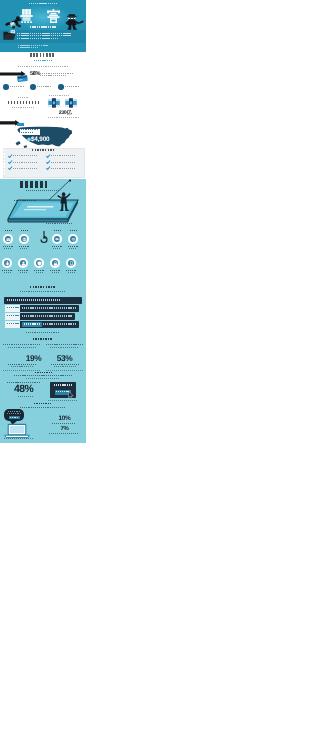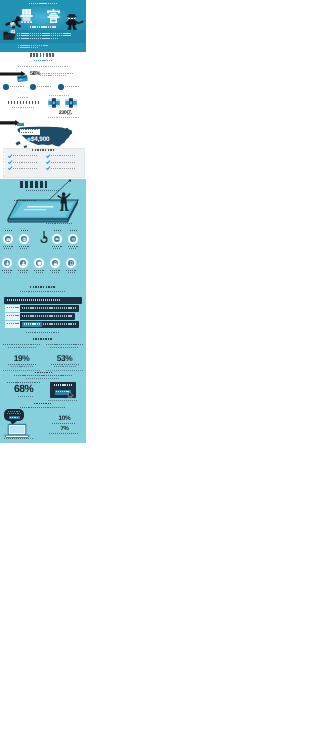--- a/index.html
+++ b/index.html
@@ -356,33 +356,33 @@
 <div class="tt" style="left:6.6px;top:143.8px;width:12px;height:1.3px;color:#2b7fa4;opacity:0.95;background-image:repeating-linear-gradient(90deg,#2b7fa4 0 1.1px,transparent 1.1px 1.9px)"></div>
 <div class="tt" style="left:22px;top:144.4px;width:54px;height:1.2px;color:#cfe8f2;opacity:0.8;background-image:repeating-linear-gradient(90deg,#cfe8f2 0 1px,transparent 1px 1.9px)"></div>
 <div class="a" style="left:22px;top:143.0px;width:20px;height:4.6px;background:#2b7fa4;border-radius:.6px"></div>
 <div class="tt" style="left:23.5px;top:144.4px;width:17px;height:1.3px;color:#e8f5fa;opacity:0.95;background-image:repeating-linear-gradient(90deg,#e8f5fa 0 1.1px,transparent 1.1px 1.9px)"></div>
 <div class="tt" style="left:26px;top:153px;width:34px;height:1.1px;color:#24414e;opacity:0.7;background-image:repeating-linear-gradient(90deg,#24414e 0 1px,transparent 1px 1.9px)"></div>
 <div class="tt" style="left:33px;top:159.4px;width:20px;height:1.8px;color:#16232c;opacity:0.85;background-image:repeating-linear-gradient(90deg,#16232c 0 1.4px,transparent 1.4px 2.5px)"></div>
 <div class="tt" style="left:3px;top:165px;width:38px;height:1.1px;color:#24414e;opacity:0.7;background-image:repeating-linear-gradient(90deg,#24414e 0 1px,transparent 1px 1.9px)"></div>
 <div class="tt" style="left:46px;top:165px;width:38px;height:1.1px;color:#24414e;opacity:0.7;background-image:repeating-linear-gradient(90deg,#24414e 0 1px,transparent 1px 1.9px)"></div>
 <div class="tt" style="left:8px;top:167.6px;width:28px;height:1.1px;color:#24414e;opacity:0.6;background-image:repeating-linear-gradient(90deg,#24414e 0 1px,transparent 1px 1.9px)"></div>
 <div class="tt" style="left:50px;top:167.6px;width:28px;height:1.1px;color:#24414e;opacity:0.6;background-image:repeating-linear-gradient(90deg,#24414e 0 1px,transparent 1px 1.9px)"></div>
-<div class="a num" style="left:0;width:43px;top:175.0px;font-size:8.4px;color:#16232c;text-align:center;line-height:9px;letter-spacing:-.4px">19%</div>
+<div class="a num" style="left:12px;width:43px;top:175.0px;font-size:8.4px;color:#16232c;text-align:center;line-height:9px;letter-spacing:-.4px">19%</div>
 <div class="a num" style="left:43px;width:43px;top:175.0px;font-size:8.4px;color:#16232c;text-align:center;line-height:9px;letter-spacing:-.4px">53%</div>
 <div class="tt" style="left:8px;top:185px;width:28px;height:1.1px;color:#24414e;opacity:0.75;background-image:repeating-linear-gradient(90deg,#24414e 0 1px,transparent 1px 1.9px)"></div>
 <div class="tt" style="left:11px;top:187.4px;width:22px;height:1.1px;color:#24414e;opacity:0.6;background-image:repeating-linear-gradient(90deg,#24414e 0 1px,transparent 1px 1.9px)"></div>
 <div class="tt" style="left:51px;top:185px;width:28px;height:1.1px;color:#24414e;opacity:0.75;background-image:repeating-linear-gradient(90deg,#24414e 0 1px,transparent 1px 1.9px)"></div>
 <div class="tt" style="left:54px;top:187.4px;width:22px;height:1.1px;color:#24414e;opacity:0.6;background-image:repeating-linear-gradient(90deg,#24414e 0 1px,transparent 1px 1.9px)"></div>
 <div class="tt" style="left:3px;top:191.4px;width:38px;height:1px;color:#24414e;opacity:0.5;background-image:repeating-linear-gradient(90deg,#24414e 0 1px,transparent 1px 2px)"></div>
 <div class="tt" style="left:46px;top:191.4px;width:38px;height:1px;color:#24414e;opacity:0.5;background-image:repeating-linear-gradient(90deg,#24414e 0 1px,transparent 1px 2px)"></div>
 <div class="tt" style="left:35px;top:192.6px;width:17px;height:1.6px;color:#16232c;opacity:0.85;background-image:repeating-linear-gradient(90deg,#16232c 0 1.3px,transparent 1.3px 2.3px)"></div>
 <div class="tt" style="left:14px;top:196.4px;width:58px;height:1.1px;color:#24414e;opacity:0.7;background-image:repeating-linear-gradient(90deg,#24414e 0 1px,transparent 1px 1.9px)"></div>
 <div class="tt" style="left:26px;top:199px;width:34px;height:1px;color:#24414e;opacity:0.55;background-image:repeating-linear-gradient(90deg,#24414e 0 1px,transparent 1px 2px)"></div>
 <div class="tt" style="left:7px;top:203.4px;width:34px;height:1.1px;color:#24414e;opacity:0.75;background-image:repeating-linear-gradient(90deg,#24414e 0 1px,transparent 1px 1.9px)"></div>
-<div class="a num" style="left:14px;top:205.4px;font-size:10.4px;color:#16232c;line-height:11px;letter-spacing:-.5px">68%</div>
+<div class="a num" style="left:14px;top:205.4px;font-size:10.4px;color:#16232c;line-height:11px;letter-spacing:-.5px">48%</div>
 <div class="tt" style="left:18px;top:217.4px;width:16px;height:1px;color:#24414e;opacity:0.6;background-image:repeating-linear-gradient(90deg,#24414e 0 1px,transparent 1px 2px)"></div>
 <div class="a" style="left:50px;top:203.0px;width:26px;height:16px;background:#1b2f3e;border-radius:.8px"></div>
 <div class="tt" style="left:54px;top:205.4px;width:18px;height:1.4px;color:#e6f2f8;opacity:0.9;background-image:repeating-linear-gradient(90deg,#e6f2f8 0 1.1px,transparent 1.1px 1.9px)"></div>
 <div class="a" style="left:55px;top:210.6px;width:16px;height:5px;background:#2b7fa4;border-radius:.5px"></div>
 <div class="tt" style="left:56.4px;top:212px;width:13px;height:1.3px;color:#eaf6fb;opacity:0.95;background-image:repeating-linear-gradient(90deg,#eaf6fb 0 1.1px,transparent 1.1px 1.9px)"></div>
 <svg class="a" style="left:68px;top:212px" width="6" height="8" viewBox="0 0 6 8">
  <path d="M0.6 0.4 L5.2 4.8 L2.9 5.0 L4.0 7.4 L2.9 7.9 L1.8 5.4 L0.6 6.6 Z" fill="#16232c" stroke="#ffffff" stroke-width=".4"></path>
 </svg>
 <div class="tt" style="left:48px;top:221px;width:30px;height:1px;color:#24414e;opacity:0.55;background-image:repeating-linear-gradient(90deg,#24414e 0 1px,transparent 1px 2px)"></div>
 <div class="tt" style="left:34px;top:223.6px;width:17px;height:1.6px;color:#16232c;opacity:0.85;background-image:repeating-linear-gradient(90deg,#16232c 0 1.3px,transparent 1.3px 2.3px)"></div>

